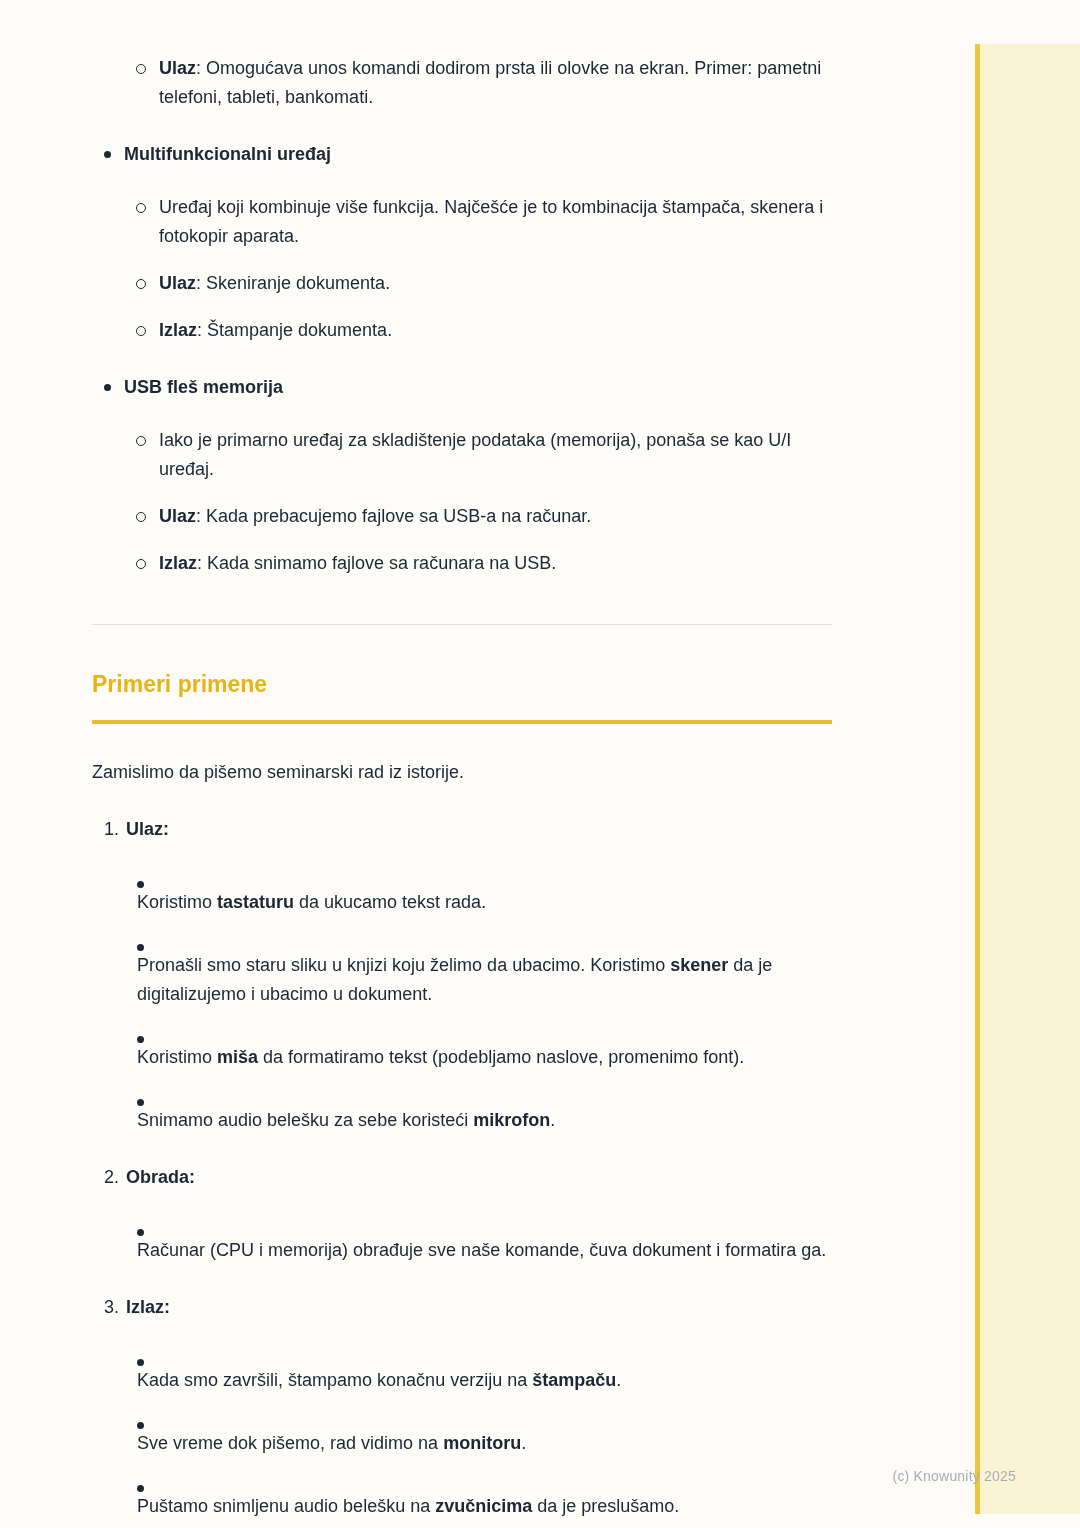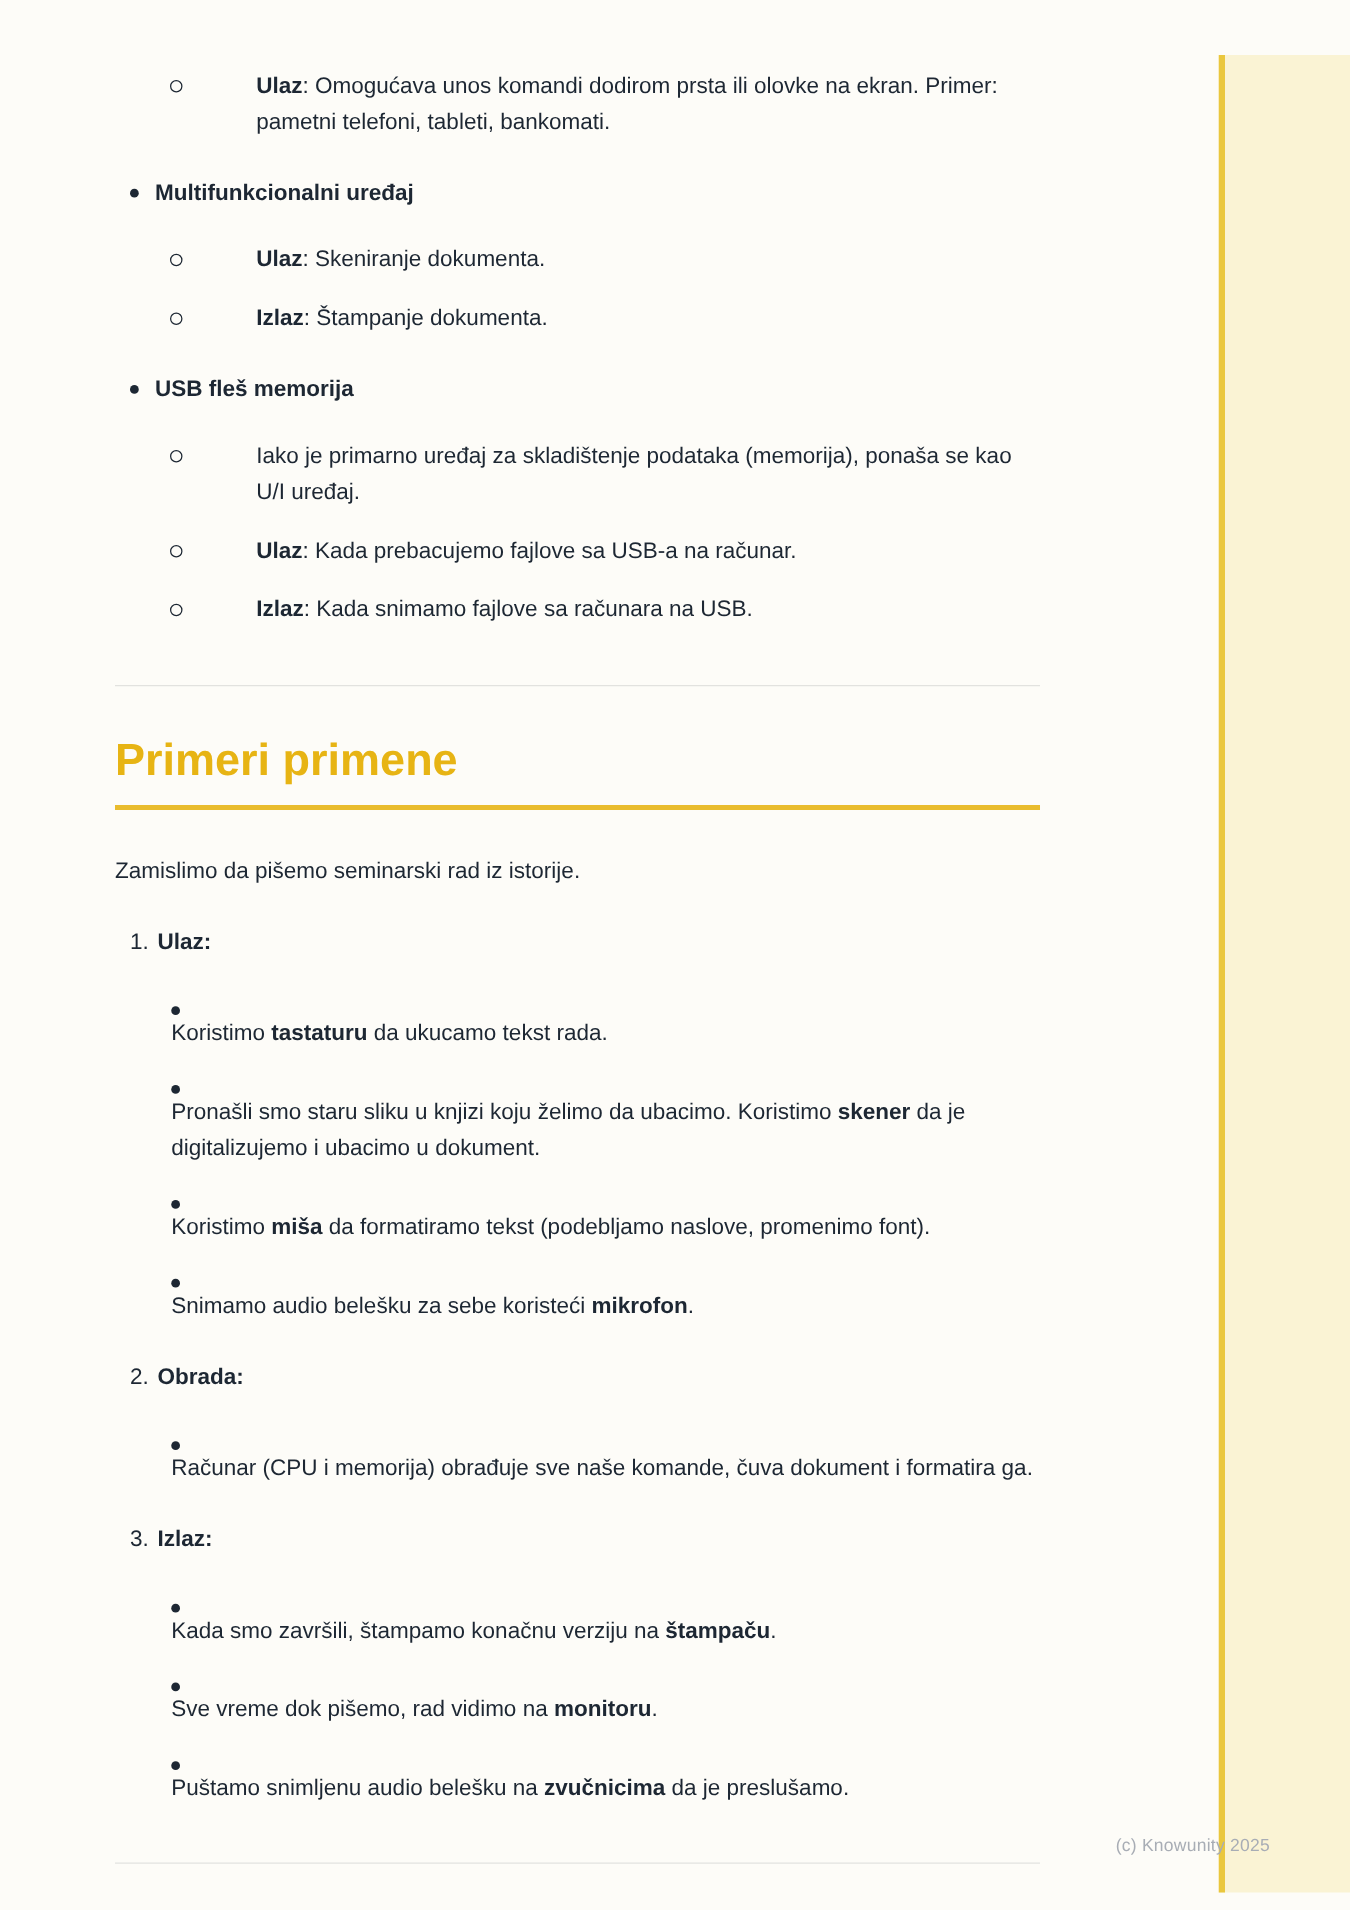--- a/index.html
+++ b/index.html
@@ -58,33 +58,33 @@
   }
 
   .orphan-sublist { padding-left: 44px; }
 
   .main-list { padding-left: 12px; margin-top: 28px; }
   .main-item { margin-top: 28px; }
   .main-item:first-child { margin-top: 0; }
   .title-row { font-weight: 700; }
 
   .sub-list { padding-left: 32px; margin-top: 24px; }
-  .sub-item { margin-top: 18px; gap: 46px; }
+  .sub-item { margin-top: 18px; }
   .sub-item:first-child { margin-top: 0; }
 
   .divider {
     border: none;
     border-top: 1px solid #e2e2df;
     margin: 46px 0 0 0;
   }
   .divider.bottom { margin-top: 45px; }
 
   .section-heading {
     margin: 38px 0 0 0;
-    font-size: 36px;
+    font-size: 23px;
     line-height: 42px;
     font-weight: 700;
     color: #e7b414;
     padding-bottom: 15px;
     border-bottom: 4px solid #e9bc2e;
   }
 
   .intro-paragraph { margin: 34px 0 0 0; }
 
   .step { margin-top: 28px; padding-left: 12px; }
@@ -125,20 +125,24 @@
     <div class="main-list">
 
       <div class="main-item">
         <div class="li title-row">
           <span class="bullet-disc"></span>
           <span class="item-text"><strong>Multifunkcionalni uređaj</strong></span>
         </div>
         <div class="sub-list">
           <div class="li sub-item">
             <span class="bullet-circle"></span>
+            <span class="item-text"><span>Uređaj koji kombinuje više funkcija. Najčešće je to kombinacija štampača, skenera i fotokopir aparata.</span></span>
+          </div>
+          <div class="li sub-item">
+            <span class="bullet-circle"></span>
             <span class="item-text"><strong>Ulaz</strong><span>: Skeniranje dokumenta.</span></span>
           </div>
           <div class="li sub-item">
             <span class="bullet-circle"></span>
             <span class="item-text"><strong>Izlaz</strong><span>: Štampanje dokumenta.</span></span>
           </div>
         </div>
       </div>
 
       <div class="main-item">

